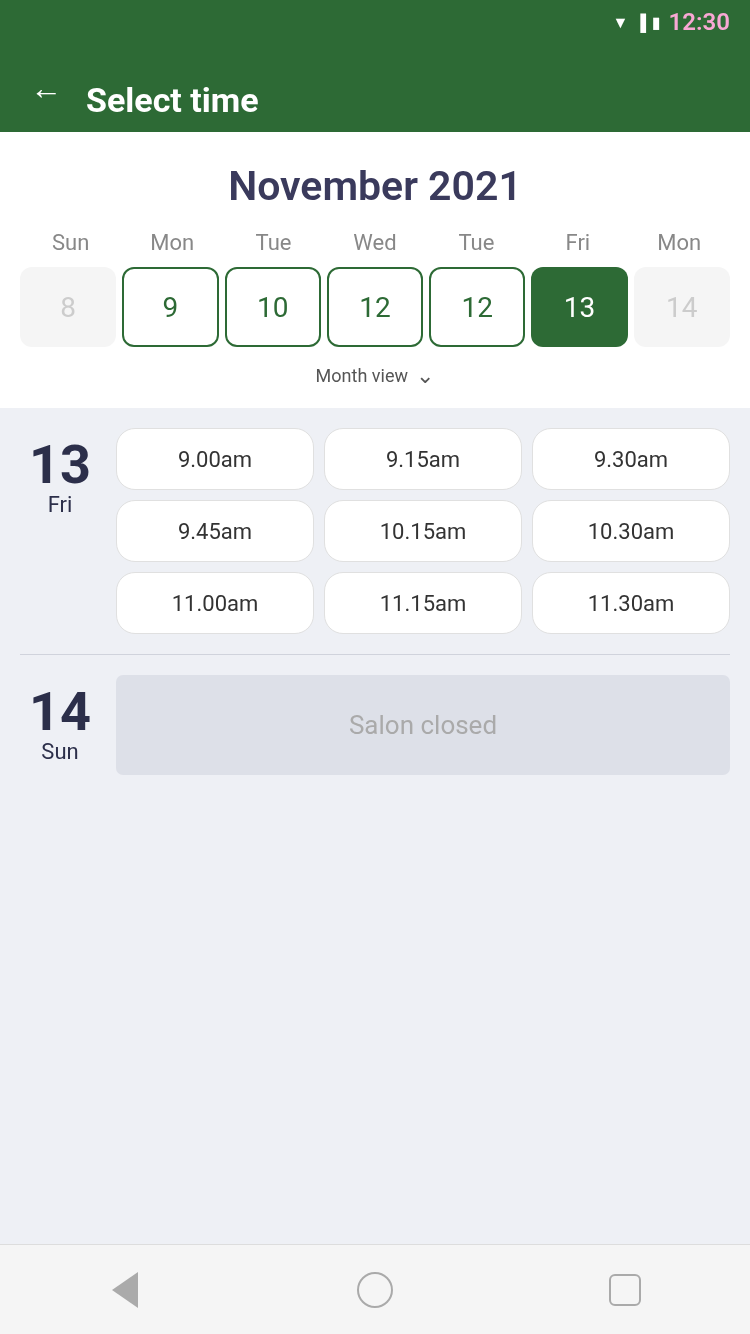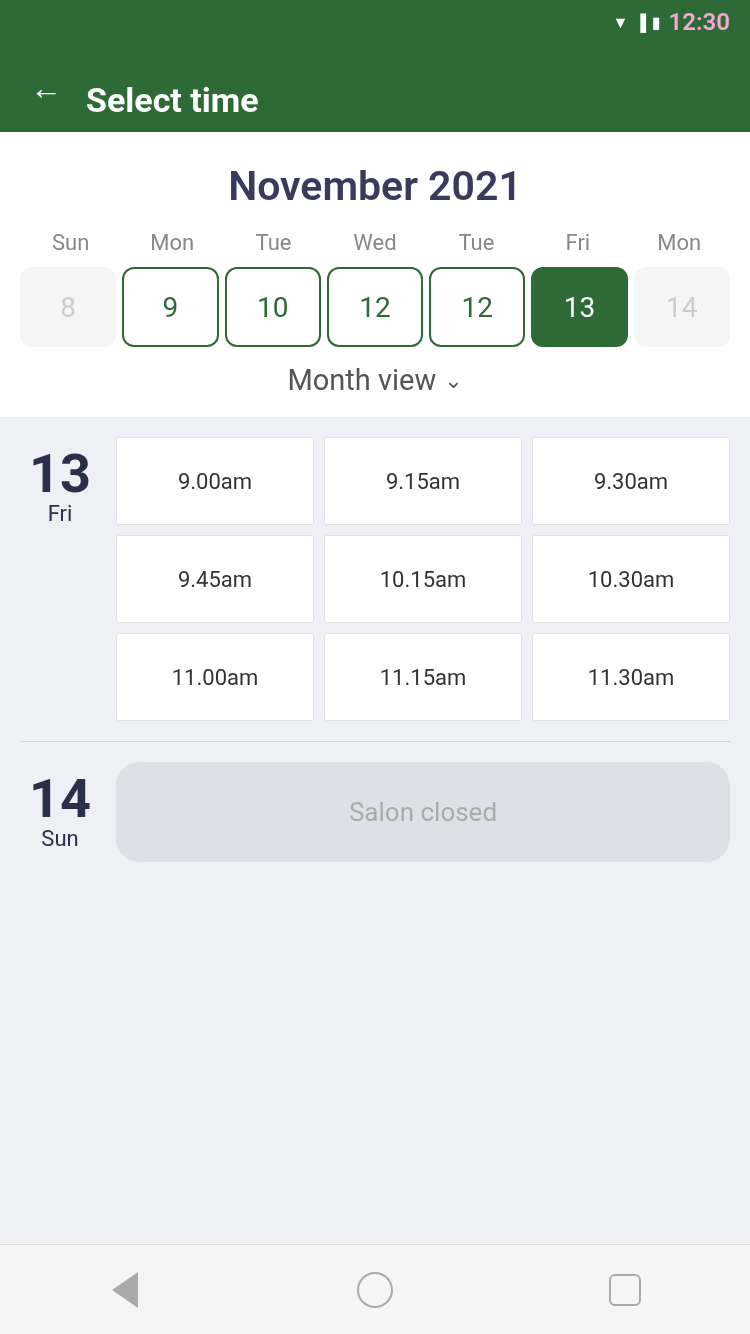--- a/index.html
+++ b/index.html
@@ -117,21 +117,21 @@
     
     .month-view-row {
       display: flex;
       align-items: center;
       justify-content: center;
       padding: 16px 0 10px;
       gap: 8px;
       cursor: pointer;
     }
     .month-view-label {
-      font-size: 29px;
+      font-size: 18px;
       color: #555;
     }
     .chevron-down {
       color: #555;
       font-size: 22px;
     }
 
     
     .time-section {
       background: #eef0f5;
@@ -164,25 +164,25 @@
       font-weight: 400;
     }
     .time-slots {
       flex: 1;
       display: grid;
       grid-template-columns: repeat(3, 1fr);
       gap: 10px;
     }
     .time-slot {
       background: white;
-      border-radius: 3px;
-      display: flex;
-      align-items: center;
-      justify-content: center;
-      height: 88px;
+      border-radius: 19px;
+      display: flex;
+      align-items: center;
+      justify-content: center;
+      height: 62px;
       font-size: 22px;
       color: #333;
       cursor: pointer;
       border: 1.5px solid #e0e0e0;
     }
 
     .divider {
       height: 1px;
       background: #d0d3dc;
       margin: 10px 0 20px;
@@ -190,21 +190,21 @@
 
     
     .closed-block {
       display: flex;
       gap: 16px;
       margin-bottom: 20px;
     }
     .closed-slot {
       flex: 1;
       background: #dde0e8;
-      border-radius: 24px;
+      border-radius: 7px;
       display: flex;
       align-items: center;
       justify-content: center;
       height: 100px;
       font-size: 26px;
       color: #aaa;
     }
 
     
     .nav-bar {

